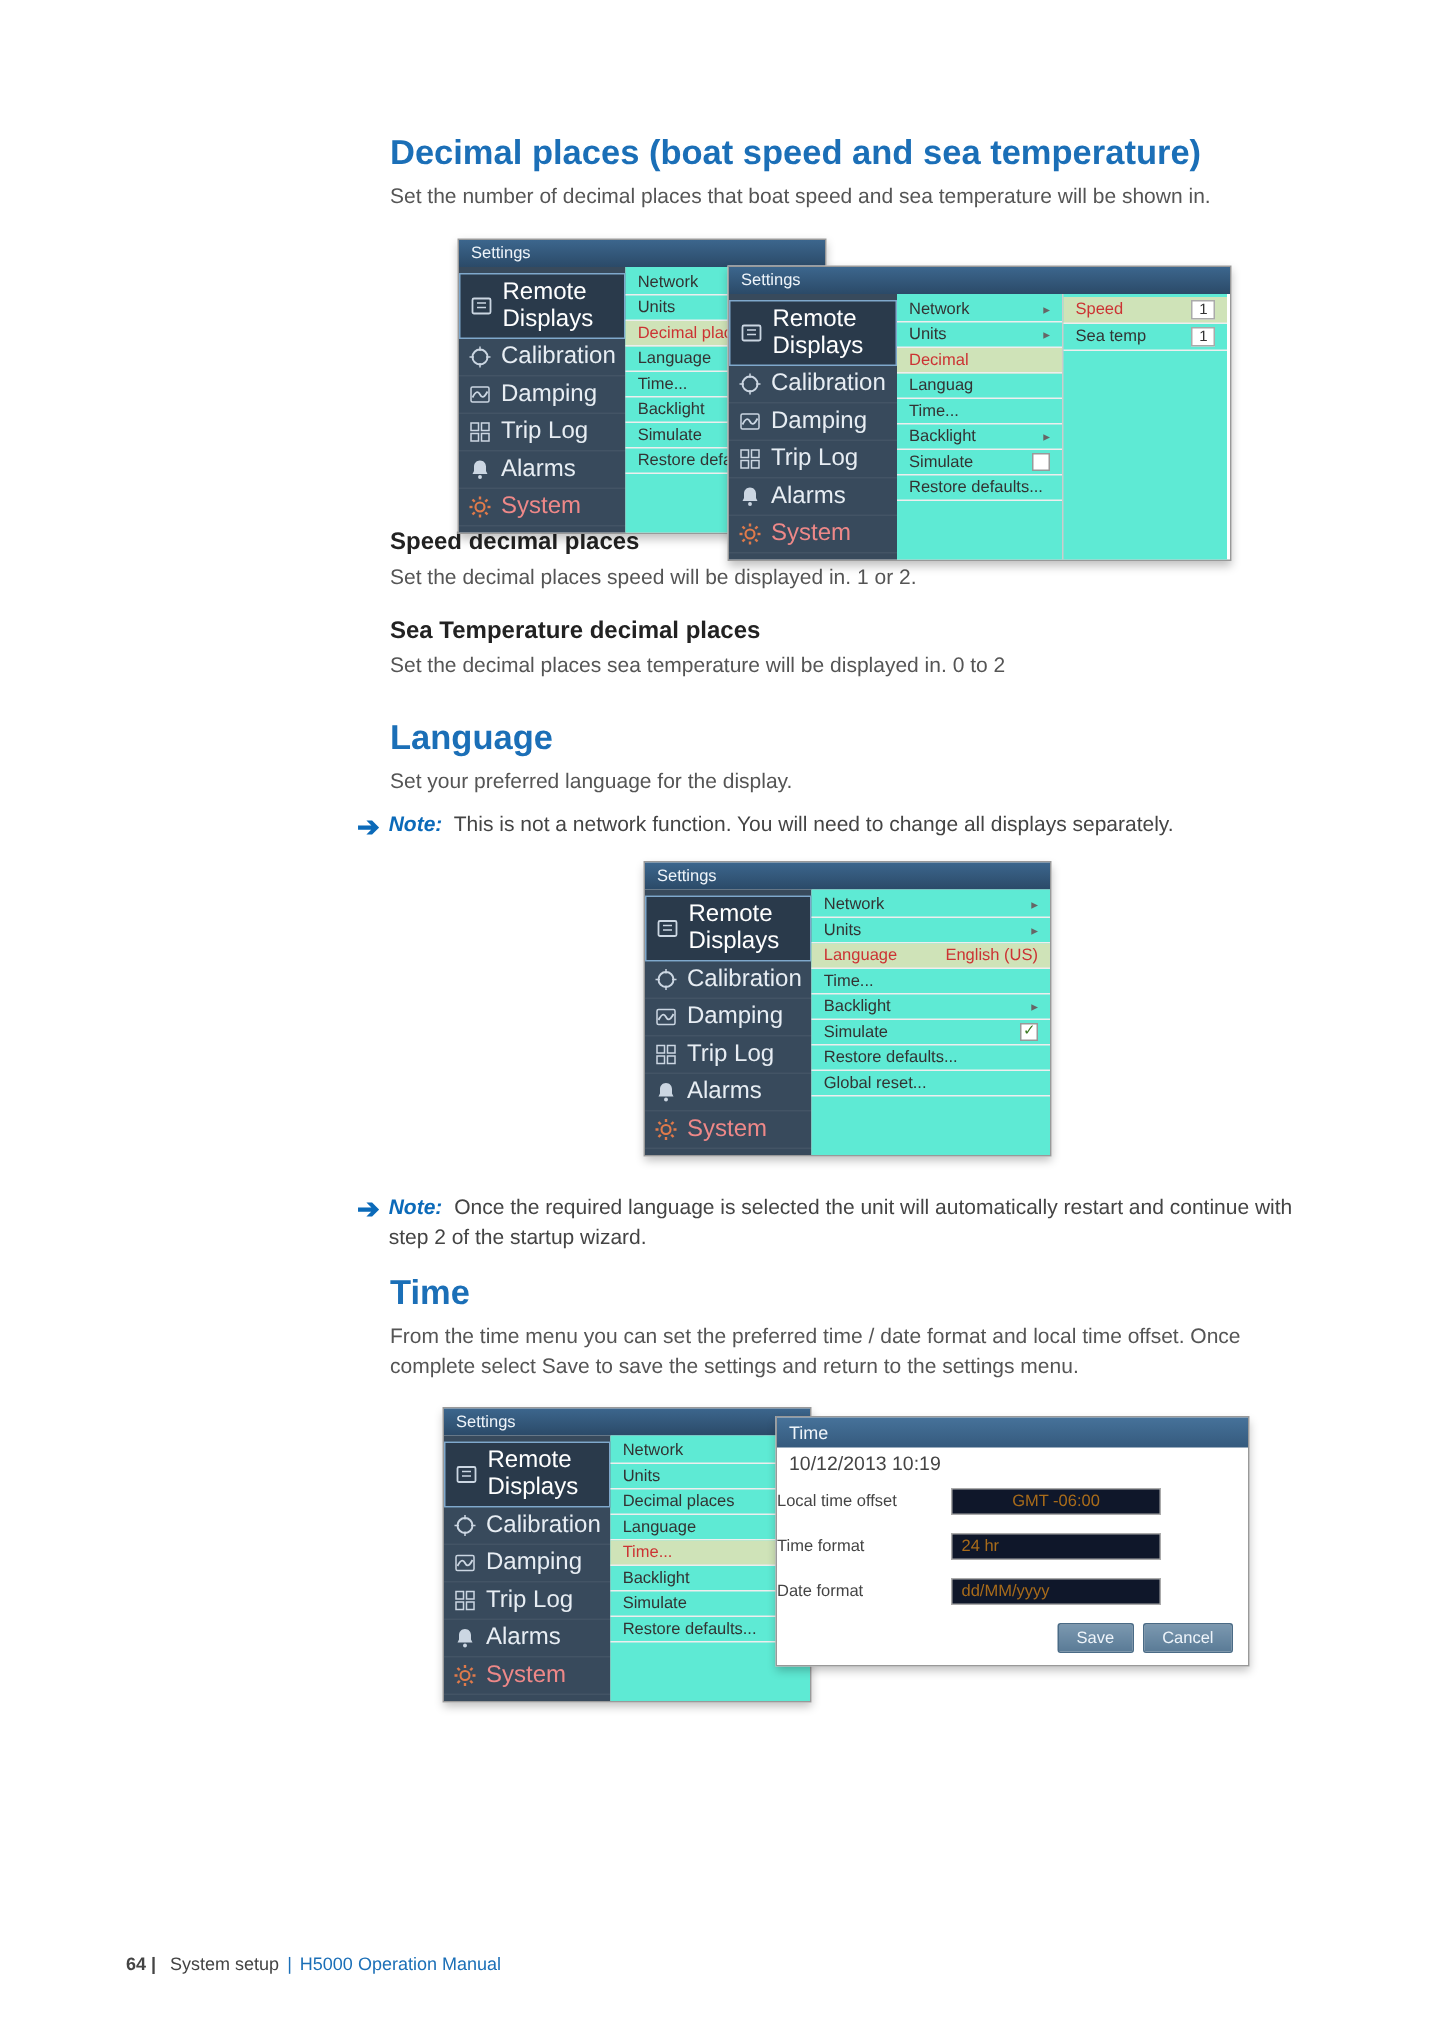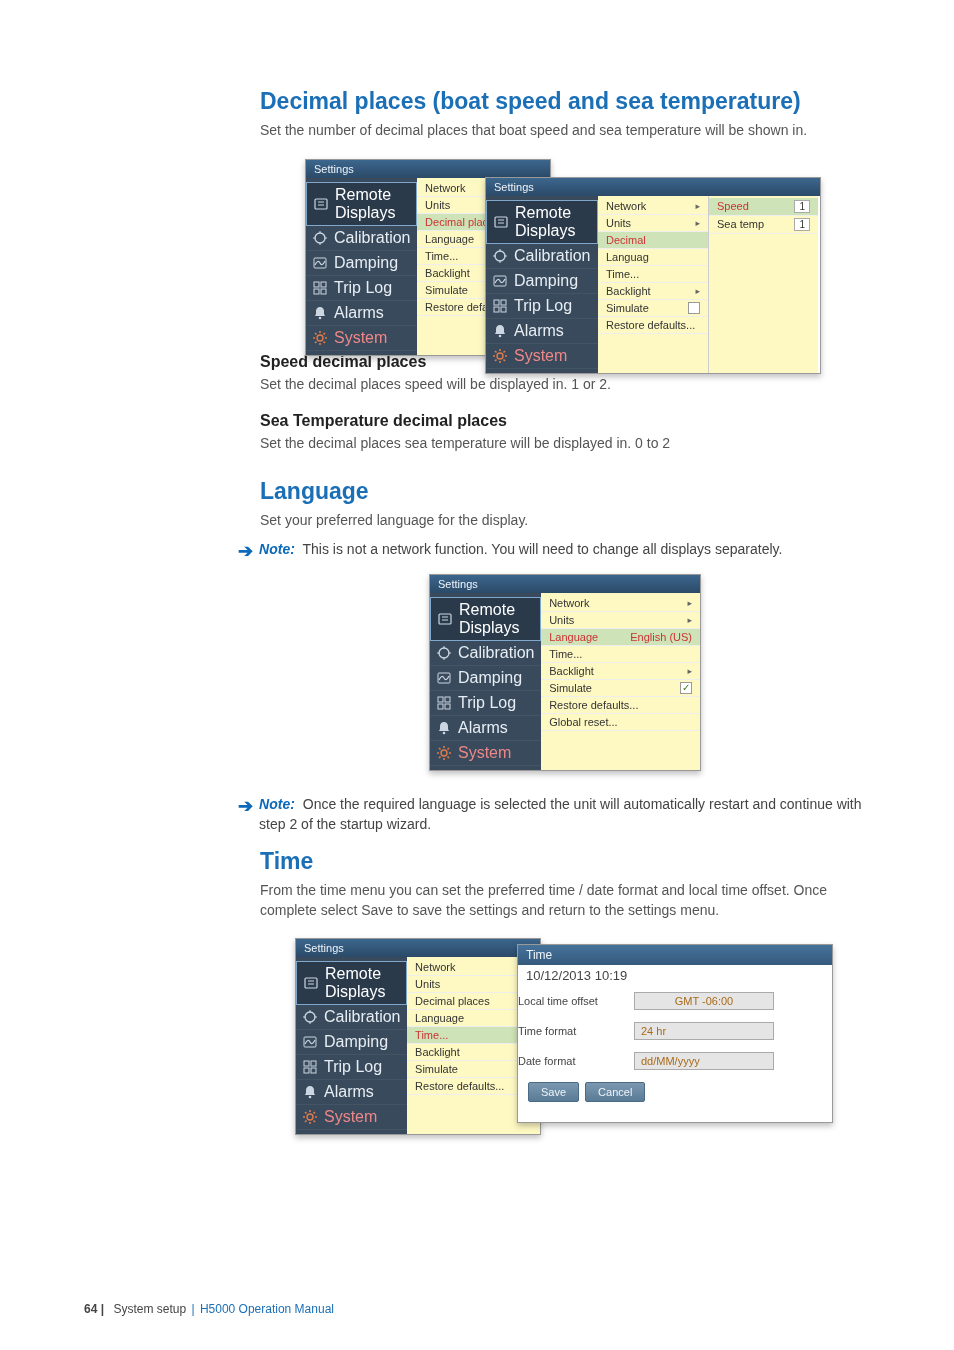--- a/index.html
+++ b/index.html
@@ -62,21 +62,21 @@
     border: 1px solid #7fa8cc;
     color: #fff;
   }
   .side-item .ico { width: 16px; height: 16px; display: flex; align-items:center; justify-content:center; }
   .side-item .ico svg { width: 16px; height: 16px; }
   .side-item.red { color: #e88; }
   .side-item.red .lbl { color: #e88; }
   .side-item .lbl { flex: 1; }
 
   .list {
-    background: #fef9c3;
+    background: #5eead4;
     padding: 2px 0;
     min-width: 104px;
   }
   .list-item {
     padding: 2px 8px;
     border-bottom: 1px solid #eee;
     font-size: 11px;
     color: #333;
     display: flex;
     justify-content: space-between;
@@ -92,25 +92,25 @@
   .list-item .chk.on::after { content: "✓"; font-size: 10px; color: #3a7a1f; position: relative; top: -2px; left: 1px; }
 
   .mini-val { border: 1px solid #aaa; padding: 0 4px; font-size: 10px; background: #fff; }
   .time-title {
     background: linear-gradient(#46729a,#355a7d);
     color: #eef4fa; font-size: 12px; padding: 3px 8px;
   }
   .time-row { display: flex; align-items: center; padding: 6px 0; gap: 16px; font-size: 11px; }
   .time-row .lbl { width: 100px; color: #444; }
   .time-field {
-    border: 1px solid #aaa; background: #e5e5e5; color: #a86b1a;
+    border: 1px solid #aaa; background: #0f172a; color: #a86b1a;
     padding: 2px 6px; min-width: 140px; font-size: 11px;
   }
   .time-field.center { text-align: center; color: #a86b1a; }
-  .time-buttons { display: flex; justify-content: flex-start; gap: 6px; padding: 6px 10px 20px; }
+  .time-buttons { display: flex; justify-content: flex-end; gap: 6px; padding: 6px 10px 8px; }
   .tbtn {
     background: linear-gradient(#7b98b0,#5a7b96);
     color: #eef4fa; border: 1px solid #4a6b86;
     padding: 3px 12px; font-size: 11px; border-radius: 2px;
   }
   .clock-val { font-size: 13px; padding: 3px 8px; color: #444; }
 
   .overlap-shift { position: absolute; }
 </style>
 </head>

